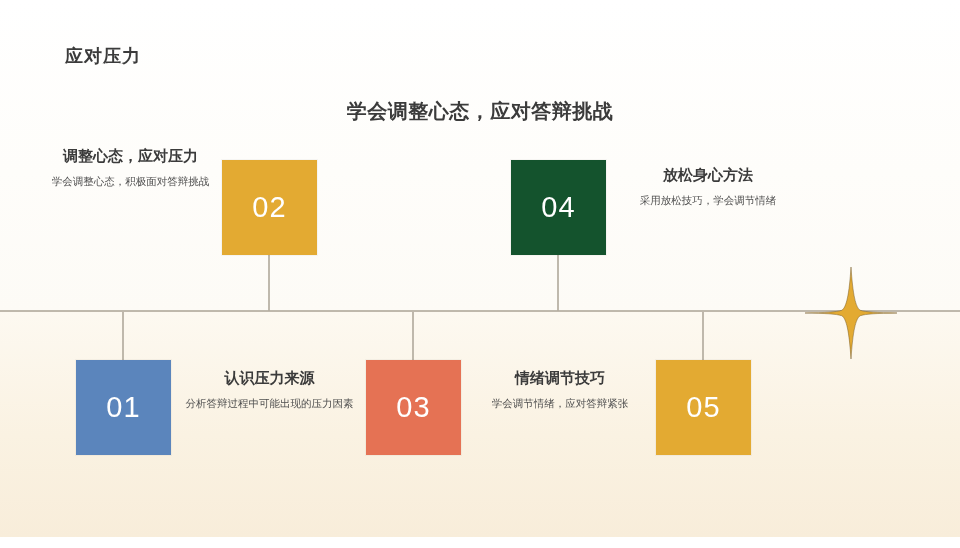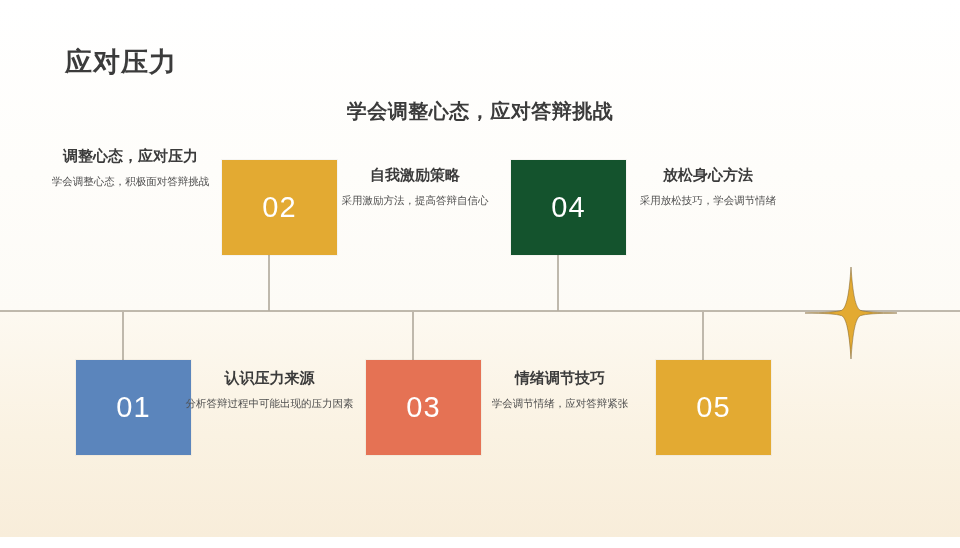--- a/index.html
+++ b/index.html
@@ -53,40 +53,40 @@
     position: absolute;
     width: 2px;
     background: #b4ada0;
     opacity: .85;
   }
 
   
   .slide-title {
     position: absolute;
     left: 65px; top: 44px;
-    font-size: 27px;
+    font-size: 18px;
     font-weight: bold;
     color: #3b3b3b;
     letter-spacing: 1px;
   }
   .slide-subtitle {
     position: absolute;
     left: 0; top: 98px;
     width: 960px;
     text-align: center;
     font-size: 20px;
     font-weight: bold;
     color: #3b3b3b;
     letter-spacing: .5px;
   }
 
   
   .num-card {
     position: absolute;
-    width: 115px;
+    width: 95px;
     height: 95px;
     display: flex;
     align-items: center;
     justify-content: center;
     color: #ffffff;
     font-size: 29px;
     font-weight: 300;
     letter-spacing: 1px;
     box-shadow: 0 0 0 1px rgba(0,0,0,0.03);
   }
@@ -141,24 +141,20 @@
 
   <div class="txt-block" style="left:48px; top:146px; width:165px;">
     <div class="txt-title">调整心态，应对压力</div>
     <div class="txt-body">学会调整心态，积极面对答辩挑战</div>
   </div>
 
   <div class="num-card" style="left:222px; top:160px; background:#E3AA32;">
     <span>02</span>
   </div>
 
-  <div class="txt-block" style="left:330px; top:165px; width:170px;">
-    <div class="txt-title">自我激励策略</div>
-    <div class="txt-body">采用激励方法，提高答辩自信心</div>
-  </div>
 
   <div class="num-card" style="left:511px; top:160px; background:#14532d;">
     <span>04</span>
   </div>
 
   <div class="txt-block" style="left:618px; top:165px; width:180px;">
     <div class="txt-title">放松身心方法</div>
     <div class="txt-body">采用放松技巧，学会调节情绪</div>
   </div>
 

